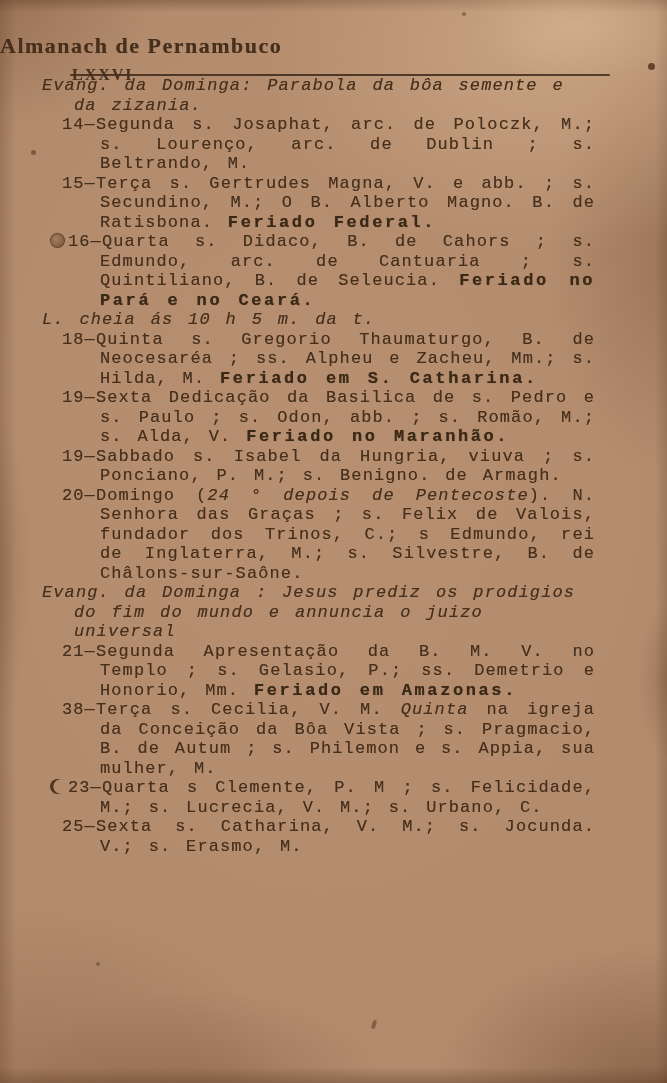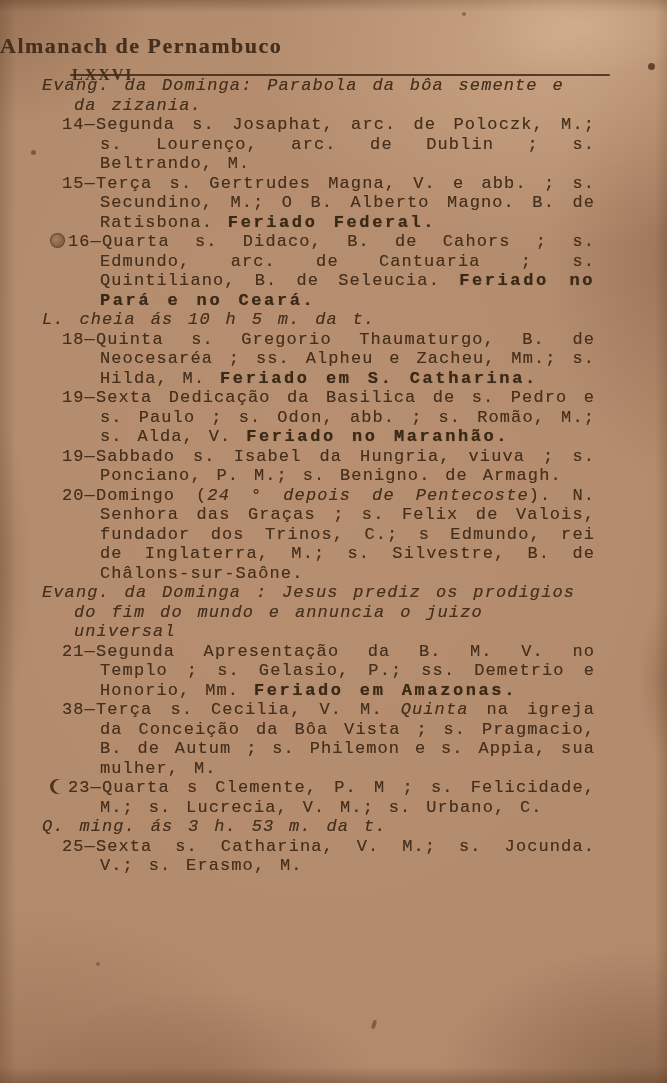--- a/index.html
+++ b/index.html
@@ -103,21 +103,20 @@
       <p class="day"><span class="marker full-moon"></span><span class="seg-normal">16—Quarta s. Didaco, B. de Cahors ; s. Edmundo, arc. de Cantuaria ; s. Quintiliano, B. de Seleucia. </span><span class="seg-bold">Feriado no Pará e no Ceará.</span></p>
       <p class="note"><span class="seg-italic">L. cheia ás 10 h 5 m. da t.</span></p>
       <p class="day"><span class="seg-normal">18—Quinta s. Gregorio Thaumaturgo, B. de Neocesaréa ; ss. Alpheu e Zacheu, Mm.; s. Hilda, M. </span><span class="seg-bold">Feriado em S. Catharina.</span></p>
       <p class="day"><span class="seg-normal">19—Sexta Dedicação da Basilica de s. Pedro e s. Paulo ; s. Odon, abb. ; s. Romão, M.; s. Alda, V. </span><span class="seg-bold">Feriado no Maranhão.</span></p>
       <p class="day"><span class="seg-normal">19—Sabbado s. Isabel da Hungria, viuva ; s. Ponciano, P. M.; s. Benigno. de Armagh.</span></p>
       <p class="day"><span class="seg-normal">20—Domingo (</span><span class="seg-italic">24 ° depois de Pentecoste</span><span class="seg-normal">). N. Senhora das Graças ; s. Felix de Valois, fundador dos Trinos, C.; s Edmundo, rei de Inglaterra, M.; s. Silvestre, B. de Châlons-sur-Saône.</span></p>
       <p class="note"><span class="seg-italic">Evang. da Dominga : Jesus prediz os prodigios do fim do mundo e annuncia o juizo universal</span></p>
       <p class="day"><span class="seg-normal">21—Segunda Apresentação da B. M. V. no Templo ; s. Gelasio, P.; ss. Demetrio e Honorio, Mm. </span><span class="seg-bold">Feriado em Amazonas.</span></p>
       <p class="day"><span class="seg-normal">38—Terça s. Cecilia, V. M. </span><span class="seg-italic">Quinta</span><span class="seg-normal"> na igreja da Conceição da Bôa Vista ; s. Pragmacio, B. de Autum ; s. Philemon e s. Appia, sua mulher, M.</span></p>
       <p class="day"><span class="marker last-quarter"></span><span class="seg-normal">23—Quarta s Clemente, P. M ; s. Felicidade, M.; s. Lucrecia, V. M.; s. Urbano, C.</span></p>
-      <p class="note"><span class="seg-italic">Q. ming. ás 3 h. 53 m. da t.</span></p>
       <p class="day"><span class="seg-normal">25—Sexta s. Catharina, V. M.; s. Jocunda. V.; s. Erasmo, M.</span></p>
     </div>
 
   <div class="speck" id="speck-a"></div>
   <div class="speck" id="speck-b"></div>
   <div class="speck" id="speck-c"></div>
   <div class="speck" id="speck-d"></div>
   <div class="speck" id="speck-e"></div>
 </div>
 

